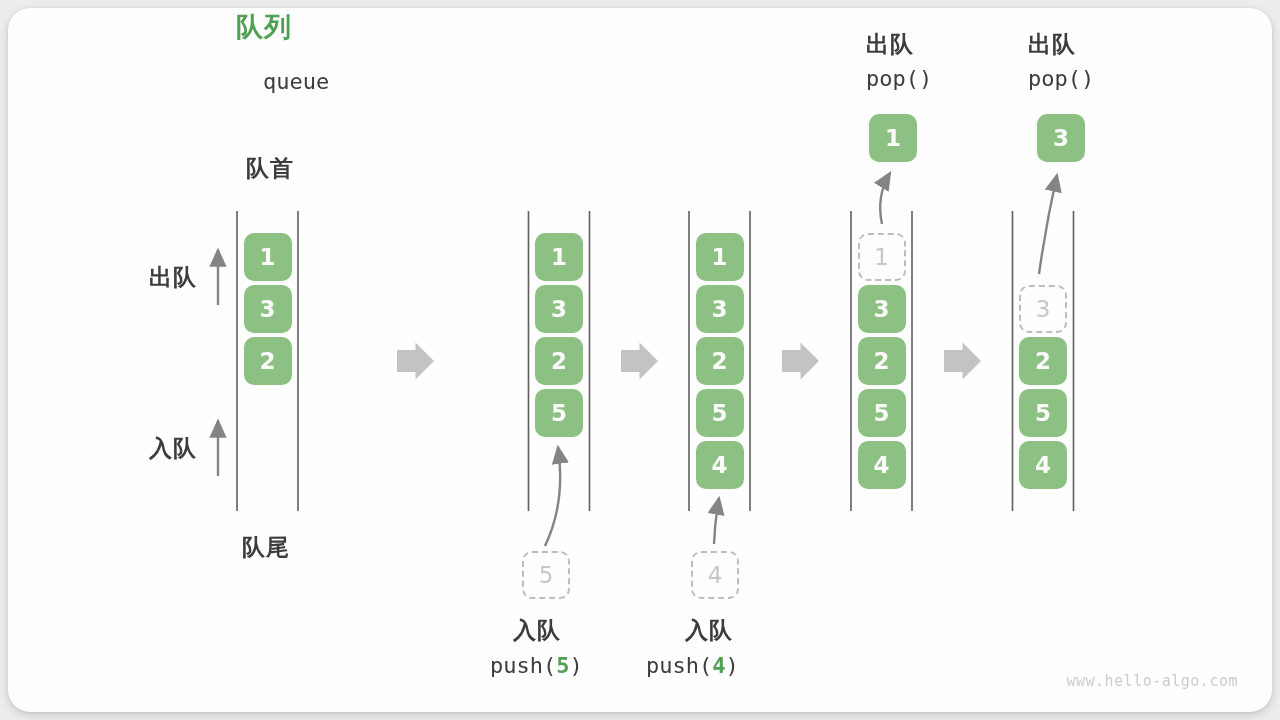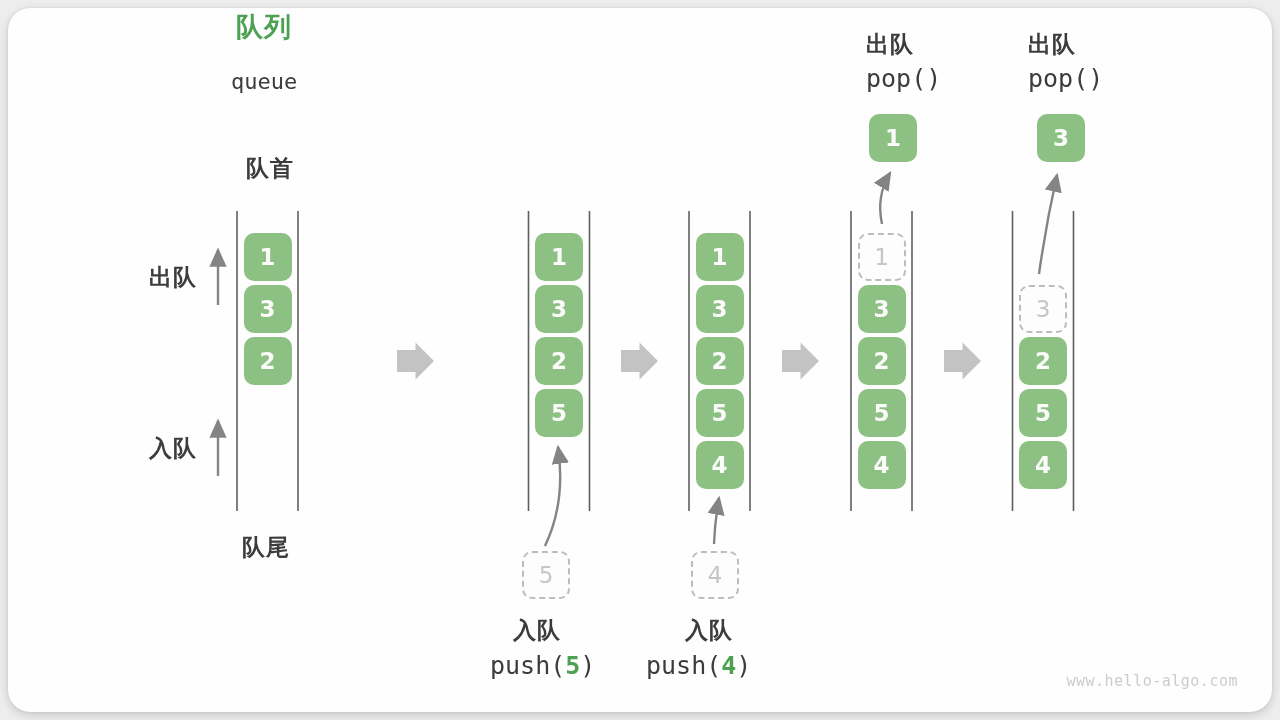--- a/index.html
+++ b/index.html
@@ -15,24 +15,24 @@
   }
   .stage{position:absolute;left:0;top:0;width:1280px;height:720px;}
   #overlay{position:absolute;left:0;top:0;pointer-events:none;}
   #columns{position:absolute;left:0;top:0;width:1280px;height:720px;pointer-events:none;}
   .state-group{position:absolute;left:0;top:0;width:100%;height:100%;}
 
   .zh-label{
     position:absolute;font-weight:700;font-size:23px;line-height:26px;
     color:var(--dark);letter-spacing:1px;white-space:nowrap;
   }
-  .mono{font-family:"DejaVu Sans Mono","Liberation Mono",monospace;}
+  .mono{font-family:"DejaVu Sans Mono","Liberation Mono",monospace;margin-left:32px;}
   .code-line{
     position:absolute;font-family:"DejaVu Sans Mono","Liberation Mono",monospace;
-    font-size:25px;line-height:26px;color:var(--dark);white-space:nowrap;
+    font-size:22px;line-height:26px;color:var(--dark);white-space:nowrap;
   }
   .code-line .arg{color:var(--accent);font-weight:700;}
 
   .title-zh{left:236px;top:14px;font-size:27px;color:var(--accent);}
   .title-en{position:absolute;left:231px;top:69px;font-size:22px;color:var(--dark);}
   .lbl-front{left:246px;top:155px;}
   .lbl-rear{left:242px;top:534px;}
   .lbl-dequeue{left:149px;top:264px;}
   .lbl-enqueue{left:149px;top:435px;}
   .watermark{

